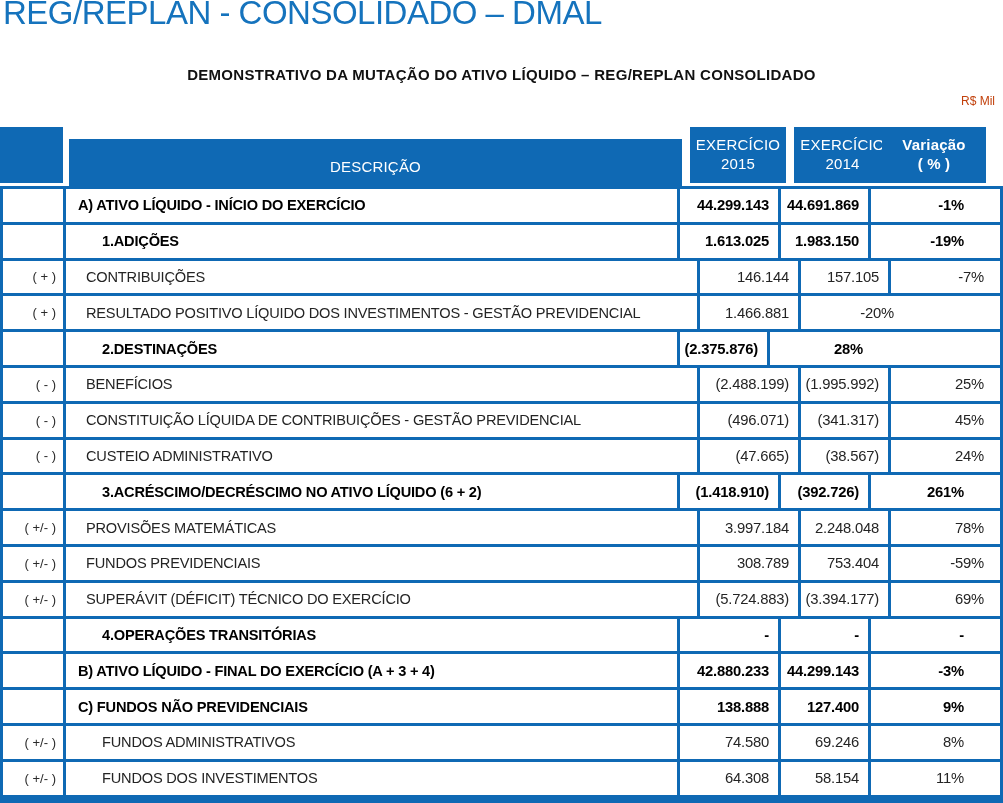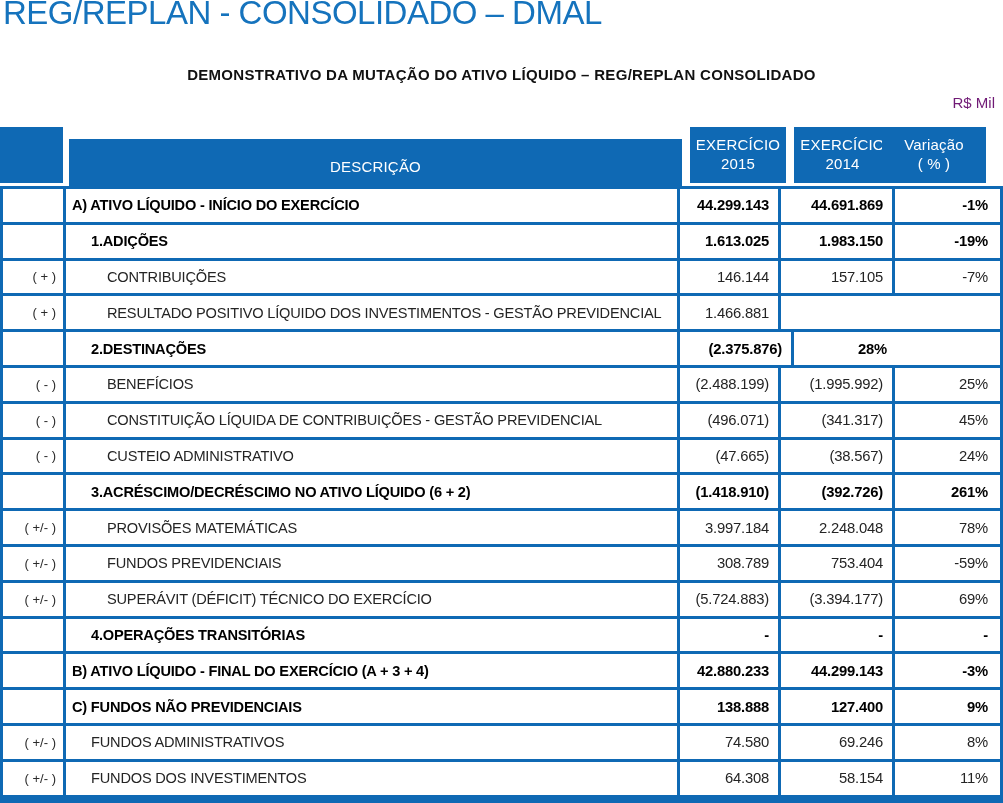--- a/index.html
+++ b/index.html
@@ -10,58 +10,58 @@
   .page-title{
     position:absolute;left:3px;top:-6px;
     font-size:33px;font-weight:400;letter-spacing:-0.5px;
     color:#1573bd;white-space:nowrap;
   }
   .table-title{
     position:absolute;left:0;top:66px;width:1003px;text-align:center;
     font-size:15px;font-weight:700;letter-spacing:0.3px;color:#111;
   }
   .unit{
-    position:absolute;top:94px;right:8px;font-size:15px;color:#701a75;
+    position:absolute;top:94px;right:8px;font-size:12px;color:#c2410c;
   }
   
   .thead{position:absolute;left:0;top:127px;width:1003px;height:56px;}
   .h{
     position:absolute;top:0;height:56px;background:#0f69b4;color:#fff;
     display:flex;align-items:center;justify-content:center;text-align:center;
     font-size:15px;line-height:1.25;white-space:pre-line;letter-spacing:0.2px;
   }
   .h0{left:0;width:63px;}
   .h1{left:69px;width:613px;margin-top:12px;}
   .h2{left:690px;width:96px;}
   .h3{left:794px;width:97px;}
-  .h4{left:882px;width:104px;}
+  .h4{left:882px;width:104px;font-weight:bold;}
   
   .tbody{position:absolute;left:0;top:186px;width:1003px;border-top:3px solid #0f69b4;}
   .row{
     display:flex;height:32.8px;box-sizing:content-box;
     border-left:3px solid #0f69b4;border-right:3px solid #0f69b4;
     border-bottom:3px solid #0f69b4;background:#fff;
   }
   .row:last-child{border-bottom:none;}
   .cell{display:flex;align-items:center;box-sizing:border-box;overflow:hidden;}
   .c-sym{
     width:63px;border-right:3px solid #0f69b4;justify-content:flex-end;
     padding-right:7px;font-size:13px;color:#2a2a2a;white-space:nowrap;
   }
   .c-desc{width:614px;border-right:3px solid #0f69b4;font-size:14.6px;letter-spacing:-0.2px;white-space:nowrap;}
   .c-n1{width:101px;border-right:3px solid #0f69b4;}
-  .c-n2{width:114px;border-right:3px solid #0f69b4;}
+  .c-n2{width:90px;border-right:3px solid #0f69b4;}
   .c-var{width:105px;}
   .c-n1,.c-n2,.c-var{justify-content:flex-end;font-size:14.8px;letter-spacing:-0.2px;}
   .c-n1{padding-right:9px;}
   .c-n2{padding-right:9px;}
   .c-var{padding-right:12px;}
-  .lvl1 .c-desc{padding-left:6px;}
-  .lvl2 .c-desc{padding-left:25px;}
-  .lvl3 .c-desc{padding-left:41px;}
+  .lvl1 .c-desc{padding-left:12px;}
+  .lvl2 .c-desc{padding-left:36px;}
+  .lvl3 .c-desc{margin-left:20px;}
   .bold .c-desc,.bold .c-n1,.bold .c-n2,.bold .c-var{font-weight:700;color:#000;}
   .reg  .c-desc,.reg  .c-n1,.reg  .c-n2,.reg  .c-var{font-weight:400;color:#242424;}
   .bottom-bar{position:absolute;left:0;top:795px;width:1003px;height:8px;background:#0f69b4;}
 </style>
 </head>
 <body>
 
 <div class="page">
   <div class="page-title">REG/REPLAN - CONSOLIDADO – DMAL</div>
   <div class="table-title">DEMONSTRATIVO DA MUTAÇÃO DO ATIVO LÍQUIDO – REG/REPLAN CONSOLIDADO</div>
@@ -101,20 +101,21 @@
       <div class="cell c-desc">CONTRIBUIÇÕES</div>
       <div class="cell c-n1">146.144</div>
       <div class="cell c-n2">157.105</div>
       <div class="cell c-var">-7%</div>
     </div>
 
     <div class="row reg lvl3">
       <div class="cell c-sym">( + )</div>
       <div class="cell c-desc">RESULTADO POSITIVO LÍQUIDO DOS INVESTIMENTOS - GESTÃO PREVIDENCIAL</div>
       <div class="cell c-n1">1.466.881</div>
+      <div class="cell c-var">-20%</div>
     </div>
 
     <div class="row bold lvl2">
       <div class="cell c-sym"></div>
       <div class="cell c-desc">2.DESTINAÇÕES</div>
       <div class="cell c-n2">(2.375.876)</div>
       <div class="cell c-var">28%</div>
     </div>
 
     <div class="row reg lvl3">

